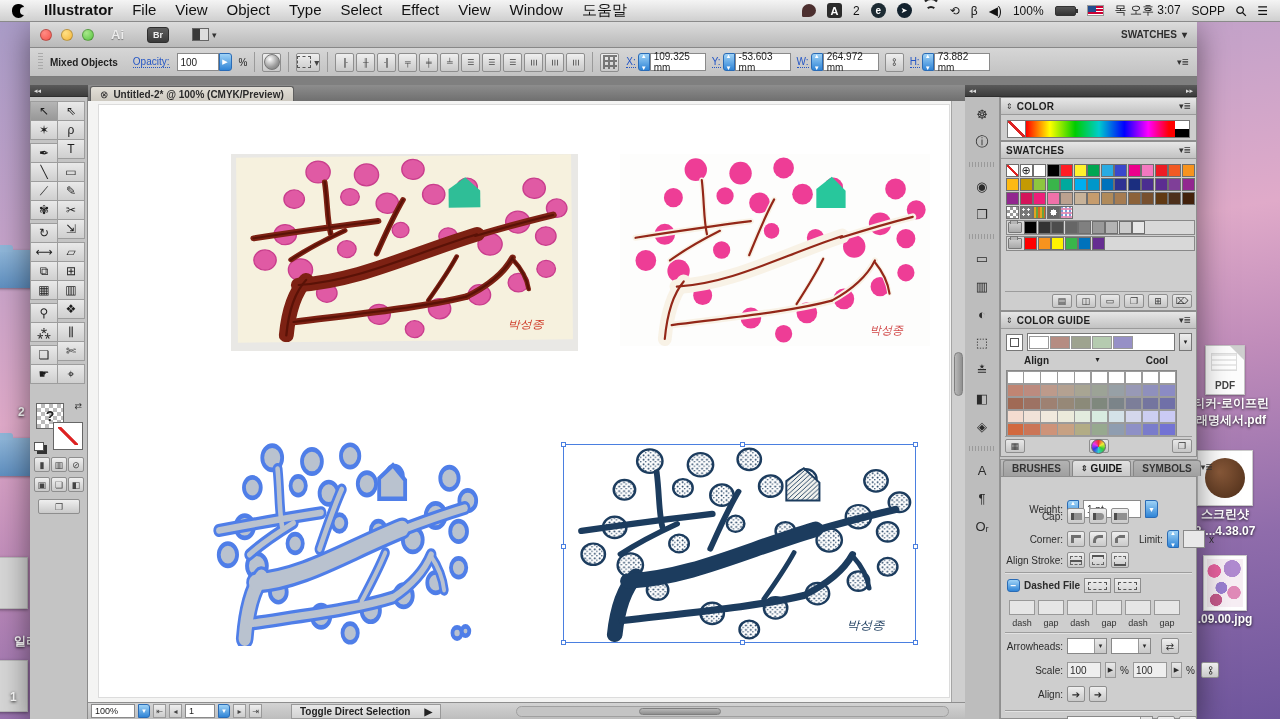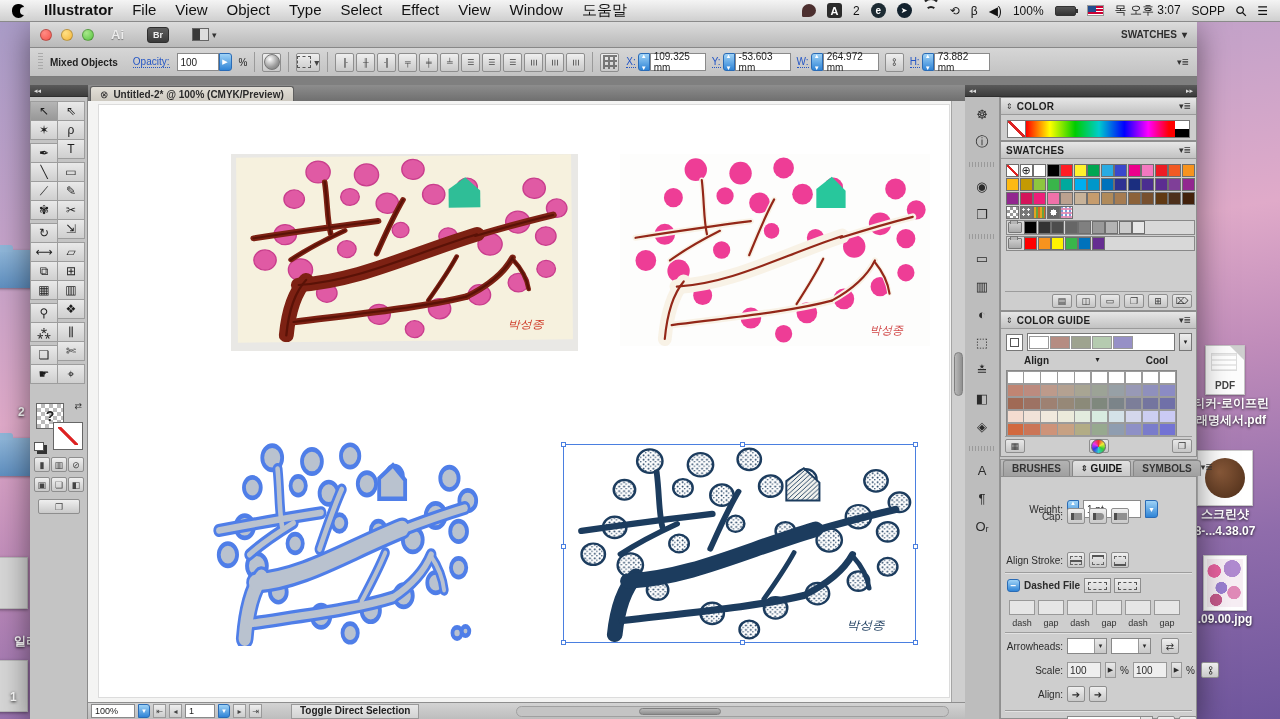--- a/index.html
+++ b/index.html
@@ -102,21 +102,21 @@
   .tabbar{position:absolute;left:0;top:0;right:0;height:16px;background:linear-gradient(#8d8d8d,#6f6f6f);display:flex;align-items:flex-end;}
   .tab{height:15px;background:linear-gradient(#e3e0d8,#cdc9c0);border:1px solid #5f5f5f;border-bottom:none;border-radius:3px 3px 0 0;display:flex;align-items:center;gap:5px;padding:0 9px;font-size:10px;font-weight:bold;color:#2a2a2a;margin-left:2px;}
   .canvas{position:absolute;left:0;top:16px;right:0;bottom:17px;background:#f4f4f3;overflow:hidden;}
   .artboard{position:absolute;left:10px;top:3px;width:852px;height:594px;background:#fff;border:1px solid #dcdcdc;}
   .vscroll{position:absolute;right:0;top:0;width:14px;bottom:0;background:#cfcfcf;border-left:1px solid #a5a5a5;}
   .vthumb{position:absolute;left:2px;width:9px;border-radius:5px;background:linear-gradient(90deg,#b8b8b8,#909090);border:1px solid #7f7f7f;}
   .statusbar{position:absolute;left:0;bottom:0;right:0;height:17px;background:linear-gradient(#d3d3d3,#bdbdbd);border-top:1px solid #8e8e8e;display:flex;align-items:center;padding:0 3px;gap:3px;font-size:10px;}
   .sb-field{height:14px;border:1px solid #8a8a8a;background:#fff;font-size:9px;padding:0 3px;display:flex;align-items:center;}
   .sb-dd{width:12px;height:14px;background:linear-gradient(#9fd3f7,#2f84d6);border:1px solid #2a6bb5;border-radius:0 3px 3px 0;color:#fff;font-size:6px;display:flex;align-items:center;justify-content:center;}
   .sb-btn{height:14px;min-width:13px;border:1px solid #999;background:linear-gradient(#eee,#ccc);display:inline-flex;align-items:center;justify-content:center;font-size:8px;color:#444;}
-  .sb-status{height:15px;border:1px solid #999;background:linear-gradient(#e8e8e8,#d2d2d2);display:flex;align-items:center;gap:14px;padding:0 8px;font-size:10px;font-weight:bold;color:#222;margin-left:26px;flex-direction:column;}
+  .sb-status{height:15px;border:1px solid #999;background:linear-gradient(#e8e8e8,#d2d2d2);display:flex;align-items:center;gap:14px;padding:0 8px;font-size:10px;font-weight:bold;color:#222;margin-left:26px;}
   .hscroll{position:absolute;left:428px;right:16px;top:3px;height:11px;background:#c4c4c4;border:1px solid #a0a0a0;border-radius:6px;}
   .hthumb{position:absolute;left:122px;width:82px;top:1px;bottom:1px;border-radius:5px;background:linear-gradient(#b8b8b8,#8f8f8f);border:1px solid #7f7f7f;}
 
   
   .strip{position:absolute;left:935px;top:75px;width:35px;bottom:0;background:#bdbdbd;border-right:1px solid #939393;display:flex;flex-direction:column;align-items:center;padding-top:6px;}
   .strip .sico{width:24px;height:22px;display:flex;align-items:center;justify-content:center;font-size:13px;color:#2b2b2b;margin-bottom:6px;}
   .strip .ssep{width:26px;height:5px;background:repeating-linear-gradient(90deg,#9a9a9a 0 1px,transparent 1px 3px);margin:3px 0 8px;}
   .panels{position:absolute;left:970px;top:75px;width:197px;bottom:0;background:#c6c6c6;}
   .panel{position:absolute;left:0;right:0;border:1px solid #8f8f8f;background:#cecece;}
   .phead{height:17px;background:linear-gradient(#e6e6e6,#c2c2c2);border-bottom:1px solid #9a9a9a;display:flex;align-items:center;padding:0 5px;gap:4px;}
@@ -1098,20 +1098,36 @@
             <span class="cap-i"></span>
           </span>
         <span class="capbtn">
             <span class="cap-i r"></span>
           </span>
         <span class="capbtn">
             <span class="cap-i p"></span>
           </span>
       </div>
 
+      <div class="srow" style="top:70px;left:0;">
+        <span class="rlabel">Corner:</span>
+        <span class="capbtn">
+            <span class="cor-i"></span>
+          </span>
+        <span class="capbtn">
+            <span class="cor-i r"></span>
+          </span>
+        <span class="capbtn">
+            <span class="cor-i b"></span>
+          </span>
+        <span style="margin-left:6px;">Limit:</span>
+        <span class="stepper"></span>
+        <span class="tbox" style="width:22px;background:#e9e9e9;"></span>
+        <span>x</span>
+      </div>
 
       <div class="srow" style="top:92px;left:0;">
         <span class="rlabel">Align Stroke:</span>
         <span class="capbtn">
             <span class="as-i c"></span>
           </span>
         <span class="capbtn">
             <span class="as-i t"></span>
           </span>
         <span class="capbtn">

